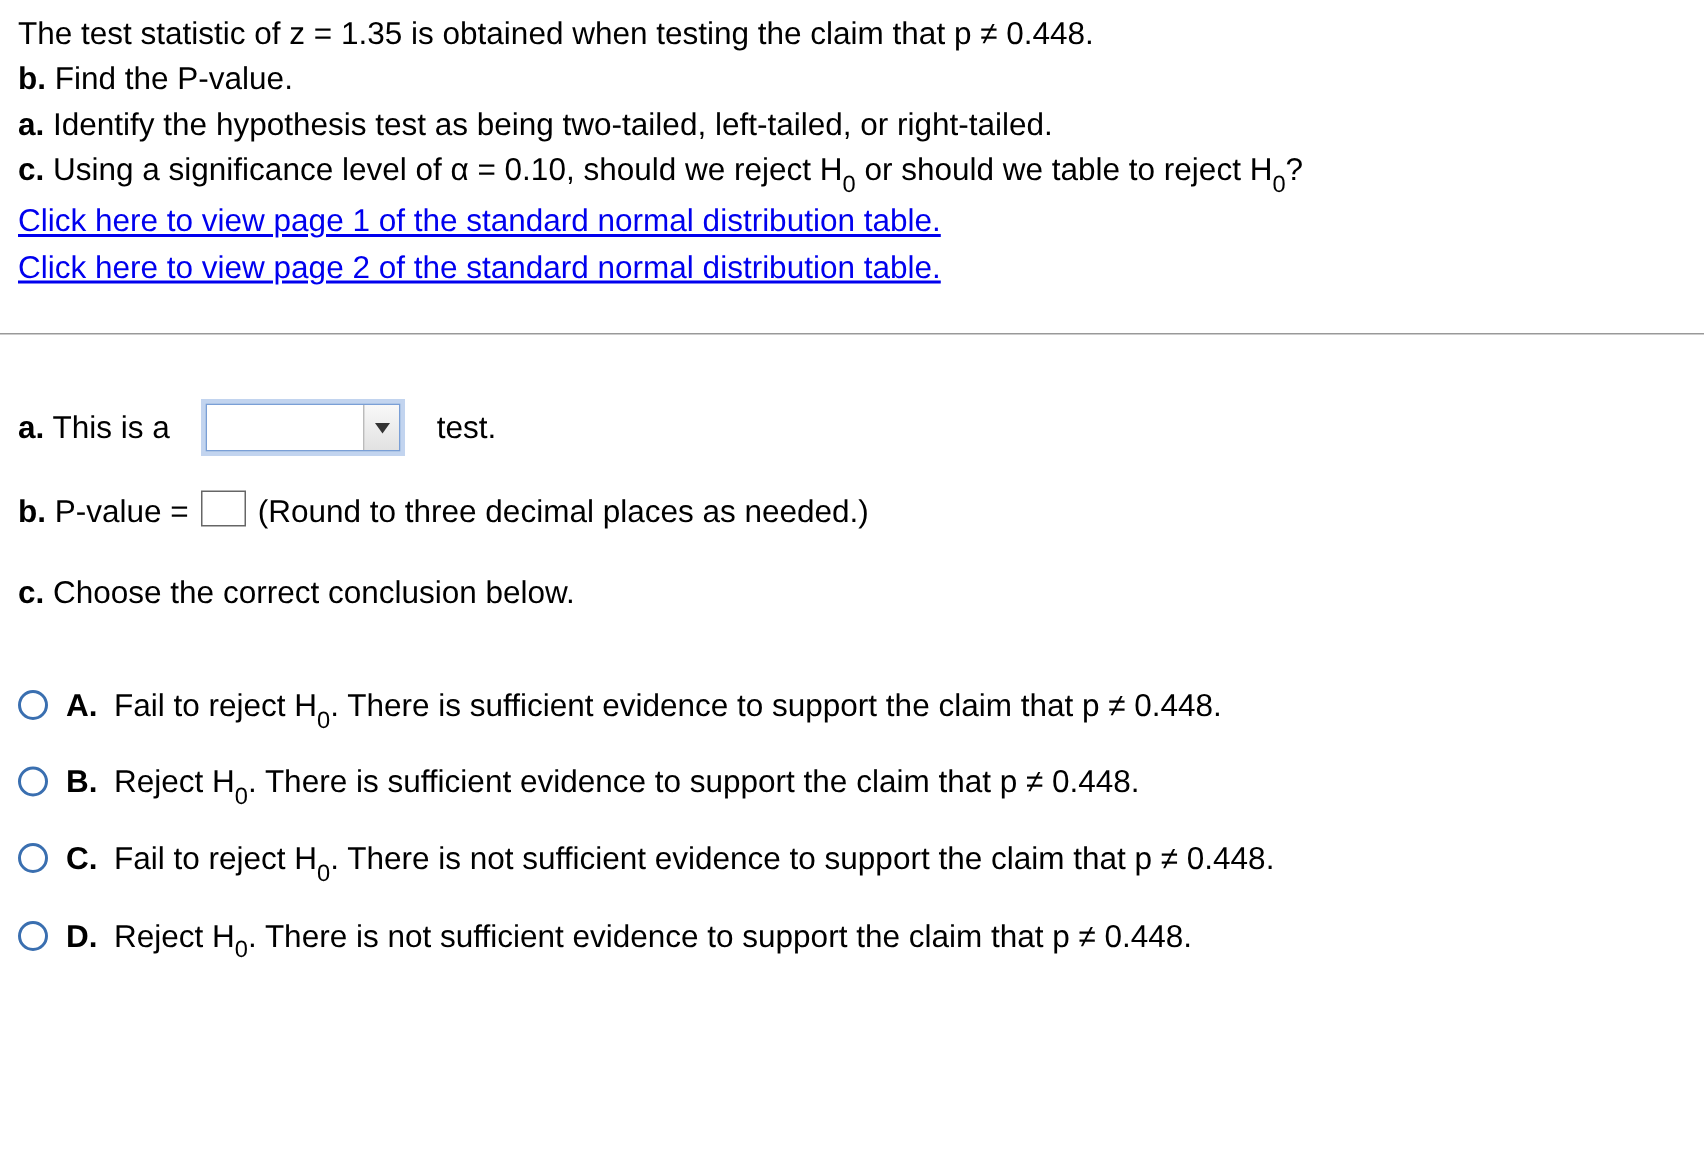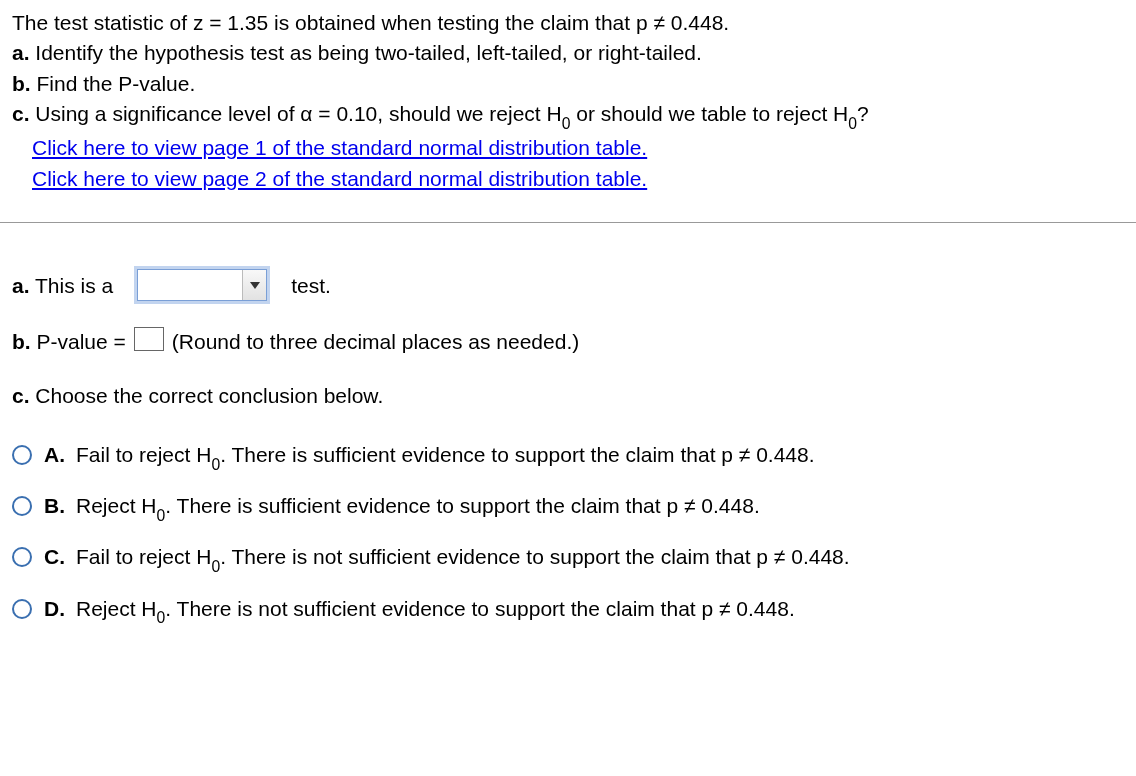--- a/index.html
+++ b/index.html
@@ -20,21 +20,20 @@
     }
     .sub {
       font-size: 0.75em;
       vertical-align: sub;
       position: relative;
       top: 0.15em;
     }
     a.link {
       color: #0000EE;
       text-decoration: underline;
-      margin-left: 20px;
     }
     hr.divider {
       border: none;
       border-top: 1px solid #999;
       margin: 28px 0 46px -12px;
       width: 1136px;
     }
     .answer-section {
       line-height: 1.4;
     }
@@ -79,21 +78,21 @@
     .text-input {
       width: 30px;
       height: 24px;
       border: 1px solid #666;
       background: #fff;
     }
     .hint {
       color: #000000;
     }
     .part-c {
-      margin-bottom: 30px;
+      margin-bottom: 46px;
     }
     .options {
       margin-top: 8px;
     }
     .option {
       display: flex;
       align-items: baseline;
       gap: 12px;
       margin-bottom: 18px;
     }
@@ -117,24 +116,24 @@
     .bold {
       font-weight: bold;
     }
   </style>
 </head>
 <body>
 
 <div class="problem-text">
   <div>The test statistic of z = 1.35 is obtained when testing the claim that p ≠ 0.448.</div>
   <div>
-    <span class="bold">a.</span><span> Identify the hypothesis test as being two-tailed, left-tailed, or right-tailed.</span>
+    <span class="bold">b.</span><span> Find the P-value.</span>
   </div>
   <div>
-    <span class="bold">b.</span><span> Find the P-value.</span>
+    <span class="bold">a.</span><span> Identify the hypothesis test as being two-tailed, left-tailed, or right-tailed.</span>
   </div>
   <div>
     <span class="bold">c.</span><span> Using a significance level of α = 0.10, should we reject H</span><span class="sub">0</span><span> or should we table to reject H</span><span class="sub">0</span><span>?</span>
   </div>
   <div><a href="#" class="link">Click here to view page 1 of the standard normal distribution table.</a></div>
   <div><a href="#" class="link">Click here to view page 2 of the standard normal distribution table.</a></div>
 </div>
 
 <hr class="divider">
 

